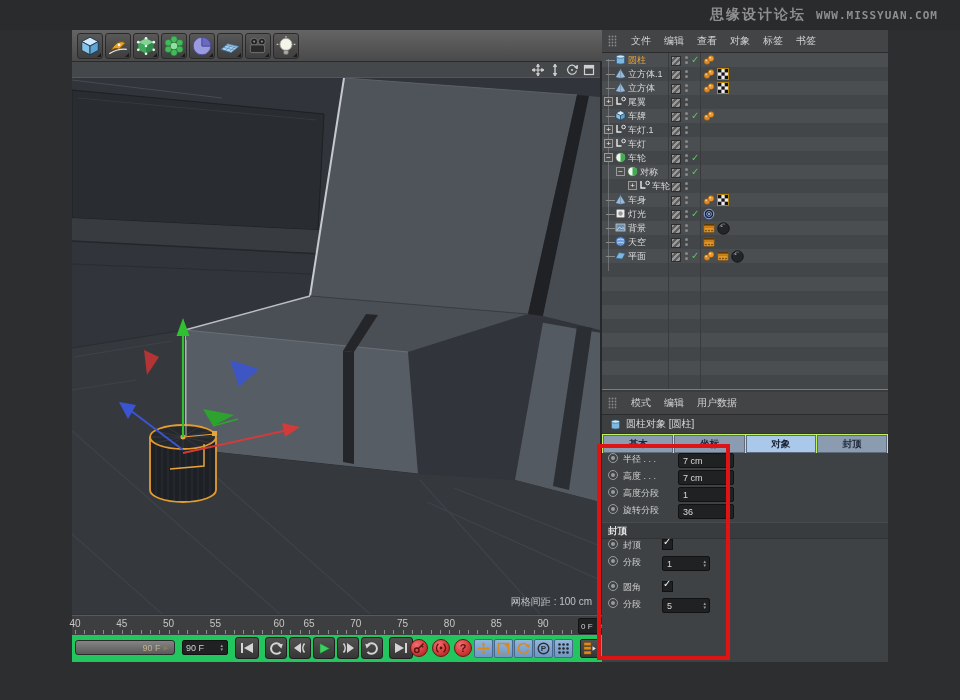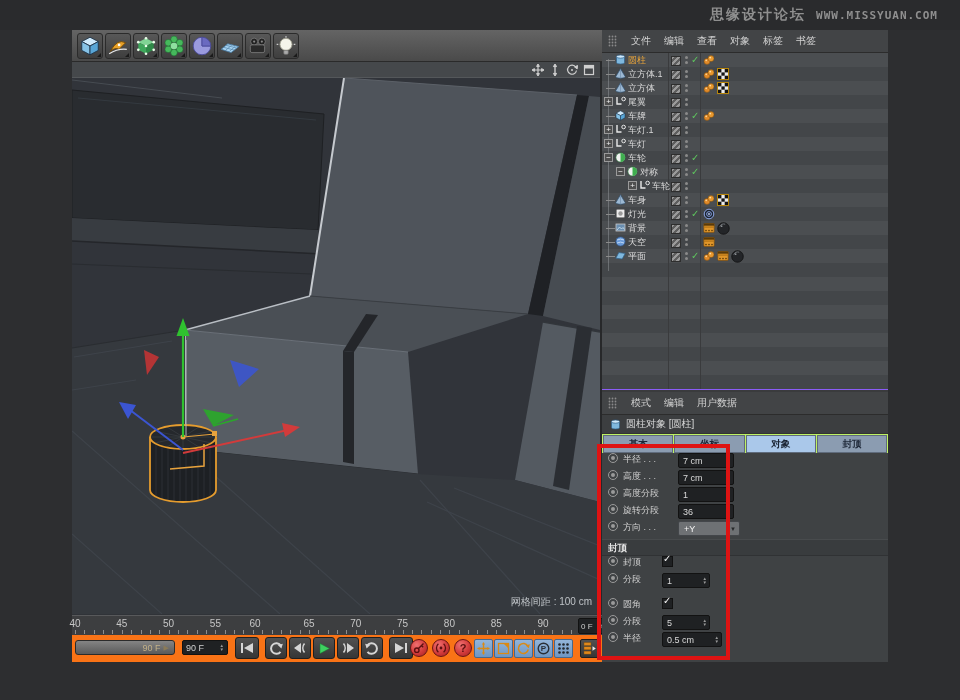--- a/index.html
+++ b/index.html
@@ -30,21 +30,21 @@
   #grid-label{position:absolute;right:8px;bottom:5px;font-size:10px;color:#bfc3c7}
   
   #ruler{position:absolute;left:0;top:585px;width:530px;height:20px;background:#3d3e40;border-top:1px solid #58595b;box-sizing:border-box}
   .ruler-num{position:absolute;top:2px;transform:translateX(-50%);font-size:10px;color:#c6c6c6}
   #ruler-ticks{position:absolute;left:3px;bottom:1px;width:500px;height:4px;
                background:repeating-linear-gradient(to right,#8e8e8e 0 1px,transparent 1px 9.36px)}
   #frame-field{position:absolute;left:506px;top:2px;width:22px;height:14px;background:#1f2123;border:1px solid #121212;
                border-radius:2px;display:flex;align-items:center;justify-content:space-between;padding:0 2px;
                font-size:8px;color:#cfcfcf;box-sizing:content-box}
   
-  #transport{position:absolute;left:0;top:605px;width:530px;height:27px;background:#f97316}
+  #transport{position:absolute;left:0;top:605px;width:530px;height:27px;background:#22c55e}
   #t-slider{position:absolute;left:3px;top:5px;width:100px;height:15px;background:linear-gradient(#848484,#5a5a5a);
             border:1px solid #2b2b2b;border-radius:3px;display:flex;align-items:center;justify-content:flex-end;gap:3px;
             padding-right:5px;font-size:9px;color:#c2b088;box-sizing:border-box}
   #t-slider .sl-arrow{font-size:7px;color:#8a7a58}
   #t-frame{position:absolute;left:110px;top:5px;width:46px;height:15px;background:#1f2123;border:1px solid #121212;border-radius:2px;
            display:flex;align-items:center;justify-content:space-between;padding:0 3px;font-size:9px;color:#d0d0d0;box-sizing:border-box}
   #t-buttons{position:absolute;left:163px;top:2px;display:flex;gap:2px}
   .t-btn{width:22px;height:22px;background:linear-gradient(#515151,#363636);border:1px solid #1f1f1f;border-radius:3px;
          display:flex;align-items:center;justify-content:center;box-sizing:border-box}
   .t-btn.edge{width:24px}
@@ -340,21 +340,21 @@
       <div id="grid-label">网格间距 : 100 cm</div>
     </div>
   </div>
 
   <div id="ruler">
     <div id="ruler-nums">
         <div class="ruler-num" style="left: 3px;">40</div>
         <div class="ruler-num" style="left: 49.8px;">45</div>
         <div class="ruler-num" style="left: 96.6px;">50</div>
         <div class="ruler-num" style="left: 143.4px;">55</div>
-        <div class="ruler-num" style="left: 183px;">60</div>
+        <div class="ruler-num" style="left: 207px;">60</div>
         <div class="ruler-num" style="left: 237px;">65</div>
         <div class="ruler-num" style="left: 283.8px;">70</div>
         <div class="ruler-num" style="left: 330.6px;">75</div>
         <div class="ruler-num" style="left: 377.4px;">80</div>
         <div class="ruler-num" style="left: 424.2px; text-align: center;">85</div>
         <div class="ruler-num" style="left: 471px;">90</div>
       </div>
     <div id="ruler-ticks"></div>
     <div id="frame-field">
       <span>0 F</span>
@@ -984,28 +984,20 @@
           <div class="attr-circle"></div>
           <div class="attr-label w-long">旋转分段</div>
           <div class="attr-input" style="width: 48px;">
             <span>36</span>
             <span class="stp">
               <b>▲</b>
               <b>▼</b>
             </span>
           </div>
         </div>
-        <div class="am-row">
-          <div class="attr-circle"></div>
-          <div class="attr-label w-long">方向 . . .</div>
-          <div class="attr-drop">
-            <span>+Y</span>
-            <span class="dd">▼</span>
-          </div>
-        </div>
         <div class="am-section-h">封顶</div>
         <div class="am-row">
           <div class="attr-circle"></div>
           <div class="attr-label w-short">封顶</div>
           <div class="attr-check">
             <span>✓</span>
           </div>
         </div>
         <div class="am-row">
           <div class="attr-circle"></div>
@@ -1029,29 +1021,18 @@
           <div class="attr-circle"></div>
           <div class="attr-label w-short">分段</div>
           <div class="attr-input" style="width: 40px;">
             <span>5</span>
             <span class="stp">
               <b>▲</b>
               <b>▼</b>
             </span>
           </div>
         </div>
-        <div class="am-row">
-          <div class="attr-circle"></div>
-          <div class="attr-label w-short">半径</div>
-          <div class="attr-input" style="width: 52px;">
-            <span>0.5 cm</span>
-            <span class="stp">
-              <b>▲</b>
-              <b>▼</b>
-            </span>
-          </div>
-        </div>
       </div>
   </div>
 
 </div>
 
 <div id="red-rect"></div>
 
 </body></html>

